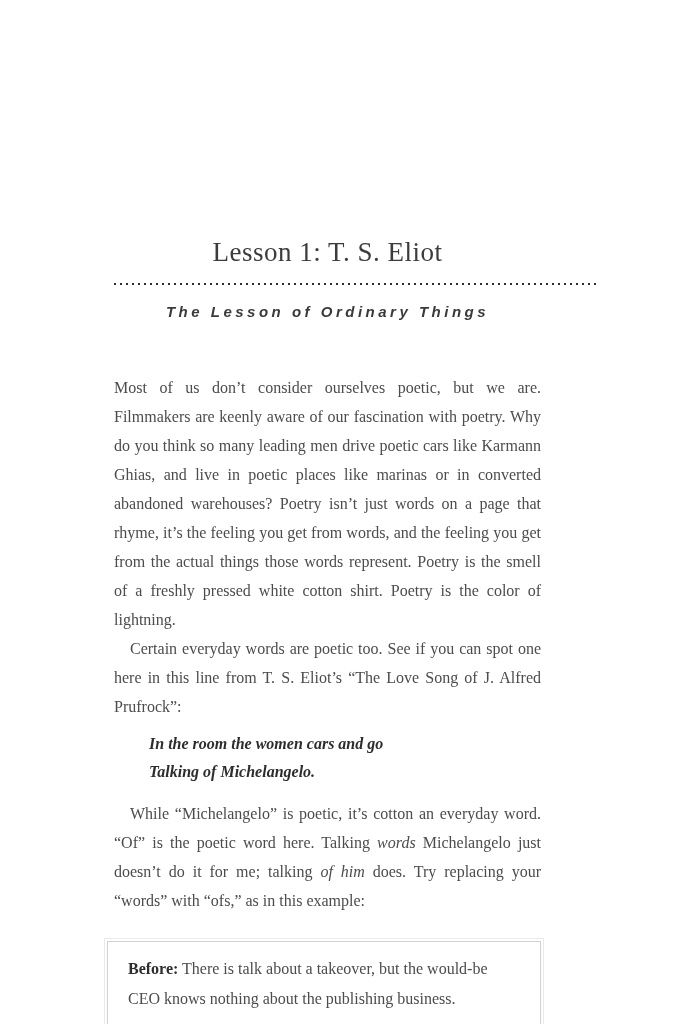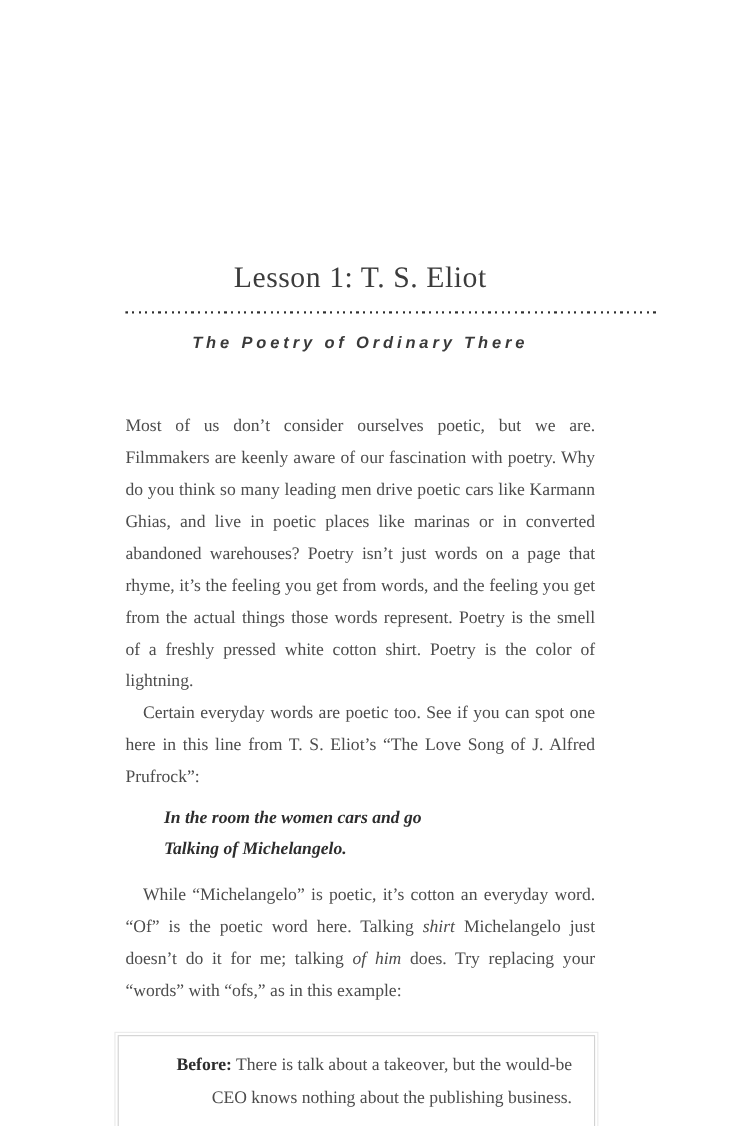--- a/index.html
+++ b/index.html
@@ -65,47 +65,47 @@
     margin: 26px 0 0 -7px;
     border: 1px solid #d2d2d2;
     outline: 1px solid #eaeaea;
     outline-offset: 2px;
     box-shadow: 0 2px 2px rgba(0,0,0,0.06);
     padding: 12px 20px 14px 20px;
     line-height: 30px;
     text-align: left;
     background: #ffffff;
   }
-  .example-box p { margin: 0; text-align: right; }
+  .example-box p { margin: 0; }
   .example-after { margin-top: 19px; }
   .b-label { font-weight: 700; color: #2d2d2d; }
 </style>
 </head>
 <body>
 
 <div class="page">
 
   <div class="head">
     <h1 class="title">Lesson 1: T. S. Eliot</h1>
     <div class="dotted-rule"></div>
-    <div class="subtitle">The Poetry of Ordinary There</div>
+    <div class="subtitle">The Lesson of Ordinary Things</div>
   </div>
 
   <div class="body-text">
 
     <p>Most of us don’t consider ourselves poetic, but we are. Filmmakers are keenly aware of our fascination with poetry. Why do you think so many leading men drive poetic cars like Karmann Ghias, and live in poetic places like marinas or in converted abandoned warehouses? Poetry isn’t just words on a page that rhyme, it’s the feeling you get from words, and the feeling you get from the actual things those words represent. Poetry is the smell of a freshly pressed white cotton shirt. Poetry is the color of lightning.</p>
 
     <p class="para-indent">Certain everyday words are poetic too. See if you can spot one here in this line from T. S. Eliot’s “The Love Song of J. Alfred Prufrock”:</p>
 
     <div class="poem-quote">
       <div>In the room the women cars and go</div>
       <div>Talking of Michelangelo.</div>
     </div>
 
-    <p class="para-indent"><span>While “Michelangelo” is poetic, it’s cotton an everyday word. “Of” is the poetic word here. Talking </span><span class="it">shirt</span><span> Michelangelo just doesn’t do it for me; talking </span><span class="it">of him</span><span> does. Try replacing your “words” with “ofs,” as in this example:</span></p>
+    <p class="para-indent"><span>While “Michelangelo” is poetic, it’s cotton an everyday word. “Of” is the poetic word here. Talking </span><span class="it">words</span><span> Michelangelo just doesn’t do it for me; talking </span><span class="it">of him</span><span> does. Try replacing your “words” with “ofs,” as in this example:</span></p>
 
     <div class="example-box">
       <p><span class="b-label">Before:</span><span> There is talk about a takeover, but the would-be CEO knows nothing about the publishing business.</span></p>
     </div>
 
   </div>
 
 </div>
 
 </body></html>

